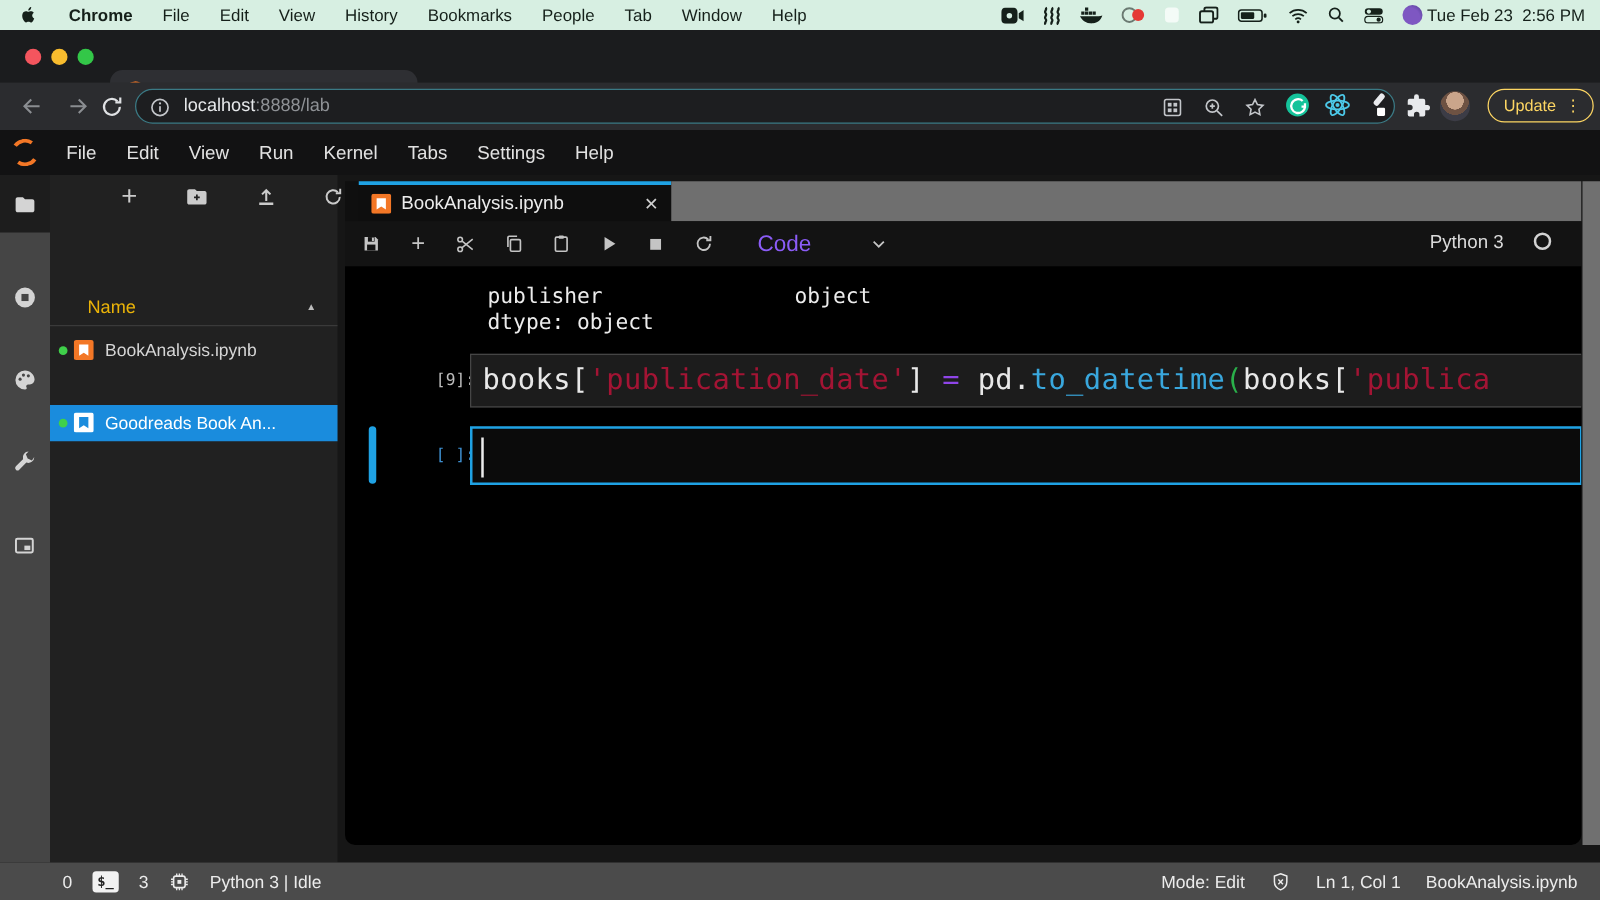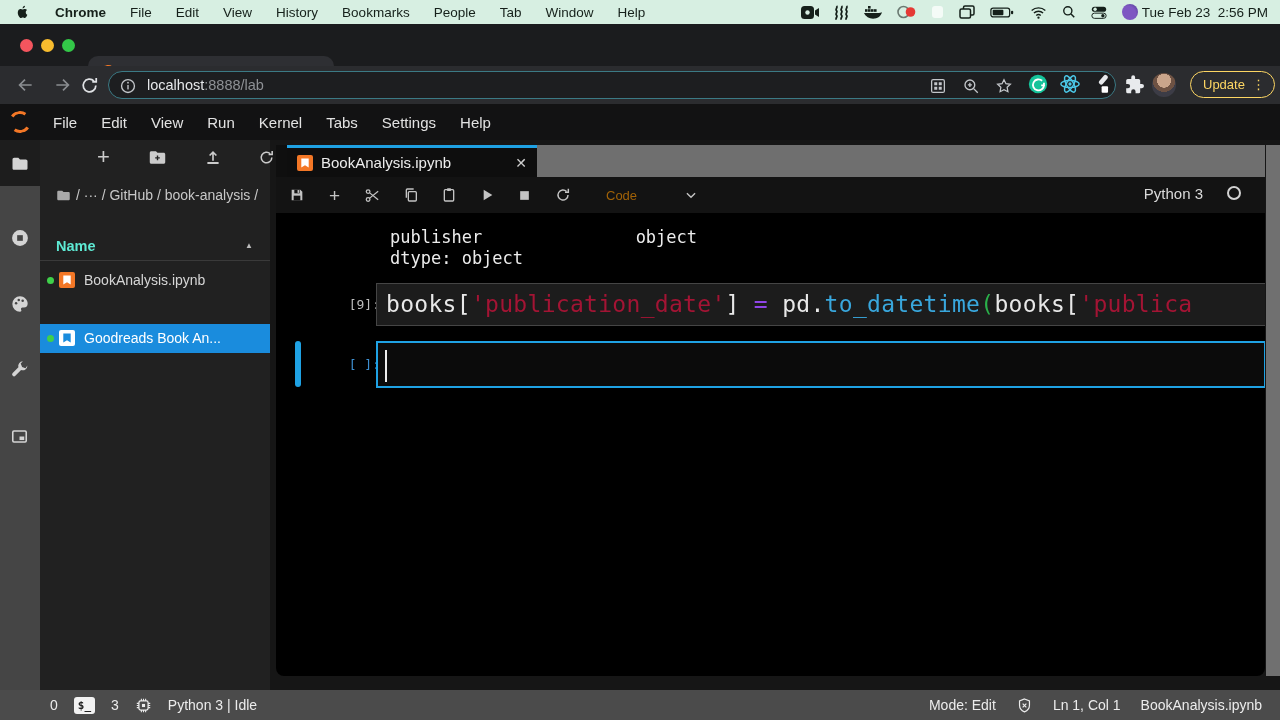--- a/index.html
+++ b/index.html
@@ -42,40 +42,40 @@
   .actbar{left:0;top:140px;width:40px;height:550px;background:#454545}
   .act-active{left:0;top:0;width:40px;height:46px;background:#1d1d1d}
   .actic{left:10px;width:20px;height:20px;color:#d4d4d4}
 
   
   .fpanel{left:40px;top:140px;width:230px;height:550px;background:#212121}
   .fbic{color:#cbcbcb}
   .crumb{left:16px;top:44px;width:206px;font-size:14px;line-height:22px;color:#c8c8c8}
   .crumb .fold{display:inline-block;vertical-align:-2px;margin-right:5px;color:#a9a9a9}
   .nhead{left:0;top:94px;width:230px;height:27px;border-bottom:1px solid #3a3a3a;box-sizing:border-box}
-  .nhead .t{position:absolute;left:16px;top:4px;font-size:14.5px;font-weight:bold;color:#5eead4}
+  .nhead .t{position:absolute;left:30px;top:4px;font-size:14.5px;font-weight:normal;color:#eab308}
   .nhead .c{position:absolute;right:17px;top:7px;font-size:8px;color:#bdbdbd}
   .frow{left:0;width:230px;height:29px}
   .frow .dot{position:absolute;left:7px;top:11px;width:7px;height:7px;border-radius:50%;background:#3fd04a}
   .frow .fic{position:absolute;left:19px;top:6px}
   .frow .nm{position:absolute;left:44px;top:6px;font-size:14px;color:#d6d6d6;white-space:nowrap}
   .frow.sel{background:#1a8cdd}
   .frow.sel .nm{color:#fff}
 
   
   .nbtabbar{left:276px;top:145px;width:989px;height:32px;background:#0f0f0f}
   .nbtab{left:11px;top:0;width:250px;height:32px;background:#0e0e0e;border-top:3px solid #1fa2e4;box-sizing:border-box;display:flex;align-items:center;padding:0 10px}
   .nbtab .title{font-size:15px;color:#ececec;margin-left:8px;flex:1}
   .nbtab .x{color:#cfcfcf;font-size:14px}
   .nbtab-empty{left:261px;top:0;width:728px;height:32px;background:#6f6f6f}
   .nbtoolbar{left:276px;top:177px;width:989px;height:36px;background:#131313}
   .ntb{display:flex;align-items:center;height:36px;margin-left:12px;gap:21px}
   .tbic{width:17px;height:17px;color:#c4c4c4;display:flex;align-items:center;justify-content:center}
   .tbplus{color:#c4c4c4;font-size:19px;line-height:17px}
-  .celltype{font-size:13px;color:#a16207;margin-left:14px}
+  .celltype{font-size:18px;color:#8b5cf6;margin-left:14px}
   .tb-chev{margin-left:26px;color:#c4c4c4}
   .kname{right:62px;top:8px;font-size:15px;color:#dadada}
   .kring{right:24px;top:9px;width:14px;height:14px;border:2px solid #d2d2d2;border-radius:50%;box-sizing:border-box}
 
   .nbcontent{left:276px;top:213px;width:989px;height:463px;background:#000;border-radius:0 0 8px 8px;overflow:hidden}
   .mono{font-family:"DejaVu Sans Mono",monospace}
   .outline{position:absolute;left:114px;font-size:17px;line-height:21px;color:#ececec;white-space:pre}
   .prompt{position:absolute;left:40px;width:64px;text-align:right;font-size:13px;white-space:pre}
   .cellbox{position:absolute;left:100px;width:890px;box-sizing:border-box}
   .code9{background:#1c1c1c;border:1px solid #454545;height:43px;overflow:hidden}
@@ -322,25 +322,20 @@
         <path d="M4.5 20h15" stroke="currentColor" stroke-width="2.6"></path>
       </svg>
   </div>
   <div class="abs fbic" style="left:218px;top:9px">
     <svg width="17" height="17" viewBox="0 0 24 24">
         <path d="M19.5 12a7.5 7.5 0 11-2.2-5.3" stroke="currentColor" stroke-width="2.2" fill="none"></path>
         <path d="M20 2.8v5h-5" fill="none" stroke="currentColor" stroke-width="2.2"></path>
       </svg>
   </div>
 
-  <div class="abs crumb">
-    <span class="fold"><svg width="15" height="13" viewBox="0 0 24 20">
-          <path d="M2 4.5C2 3.4 2.9 2.5 4 2.5h6l2 2h8c1.1 0 2 .9 2 2v9c0 1.1-.9 2-2 2H4c-1.1 0-2-.9-2-2z" fill="currentColor"></path>
-        </svg></span><span>/ ··· / GitHub / book-analysis /</span>
-  </div>
 
   <div class="abs nhead">
     <span class="t">Name</span>
     <span class="c">▲</span>
   </div>
 
   <div class="abs frow" style="top:126px">
     <span class="dot"></span>
     <span class="fic">
         <svg width="16" height="16" viewBox="0 0 16 16">

